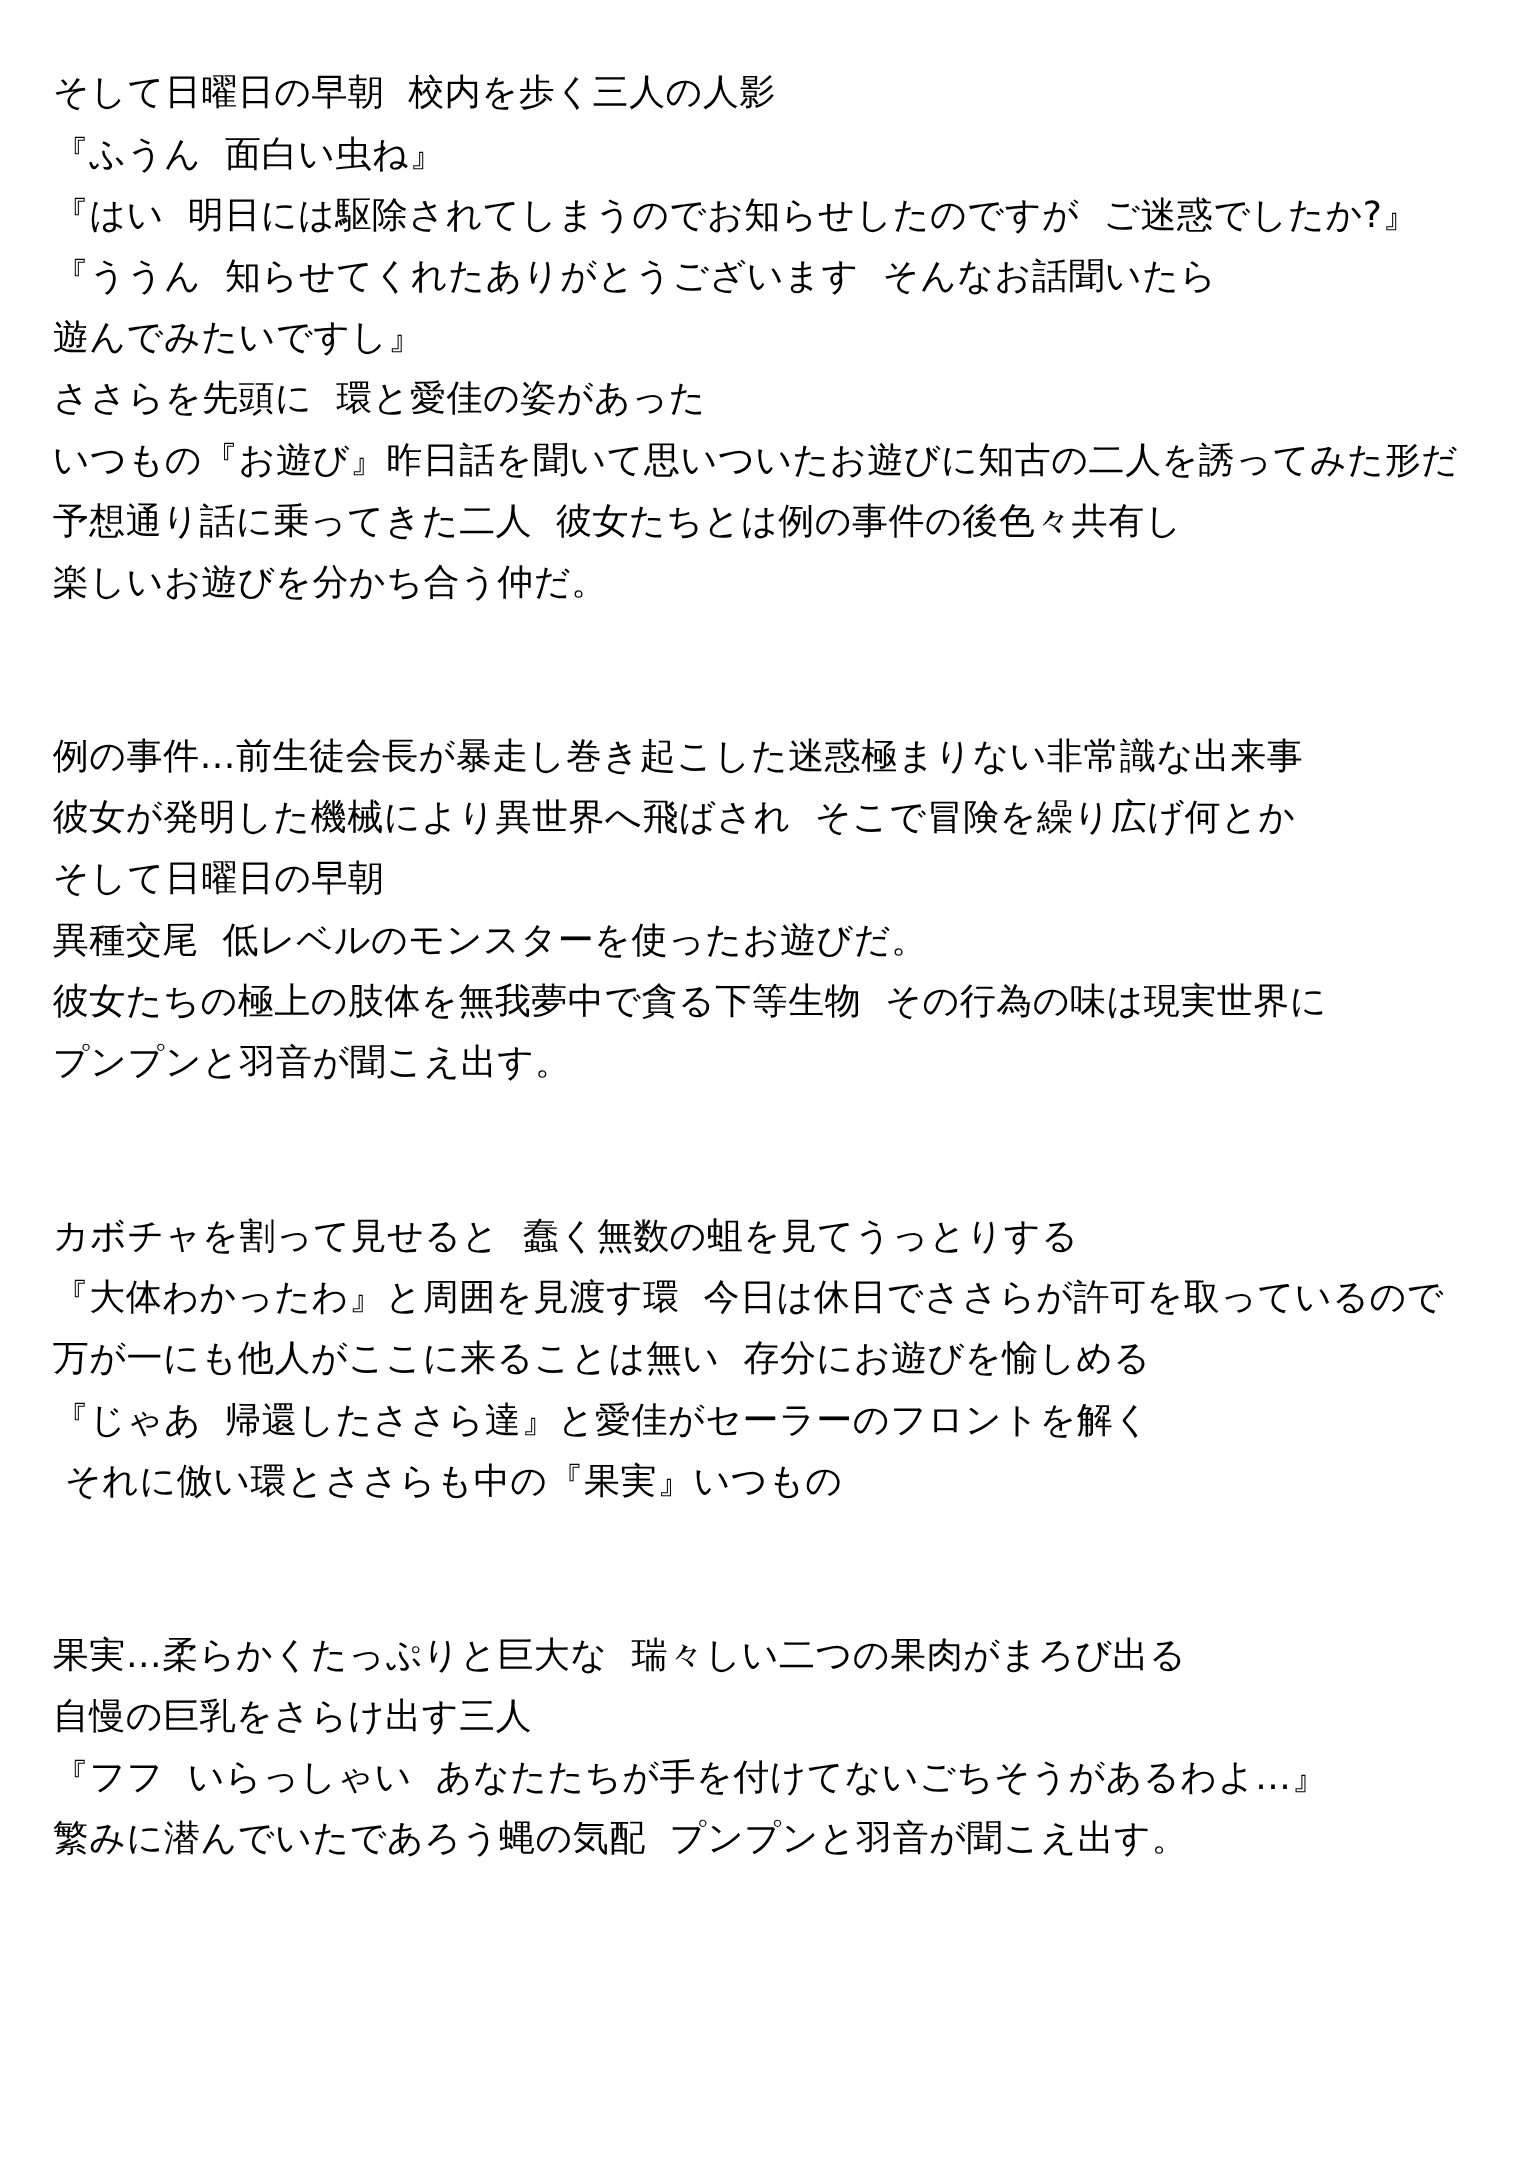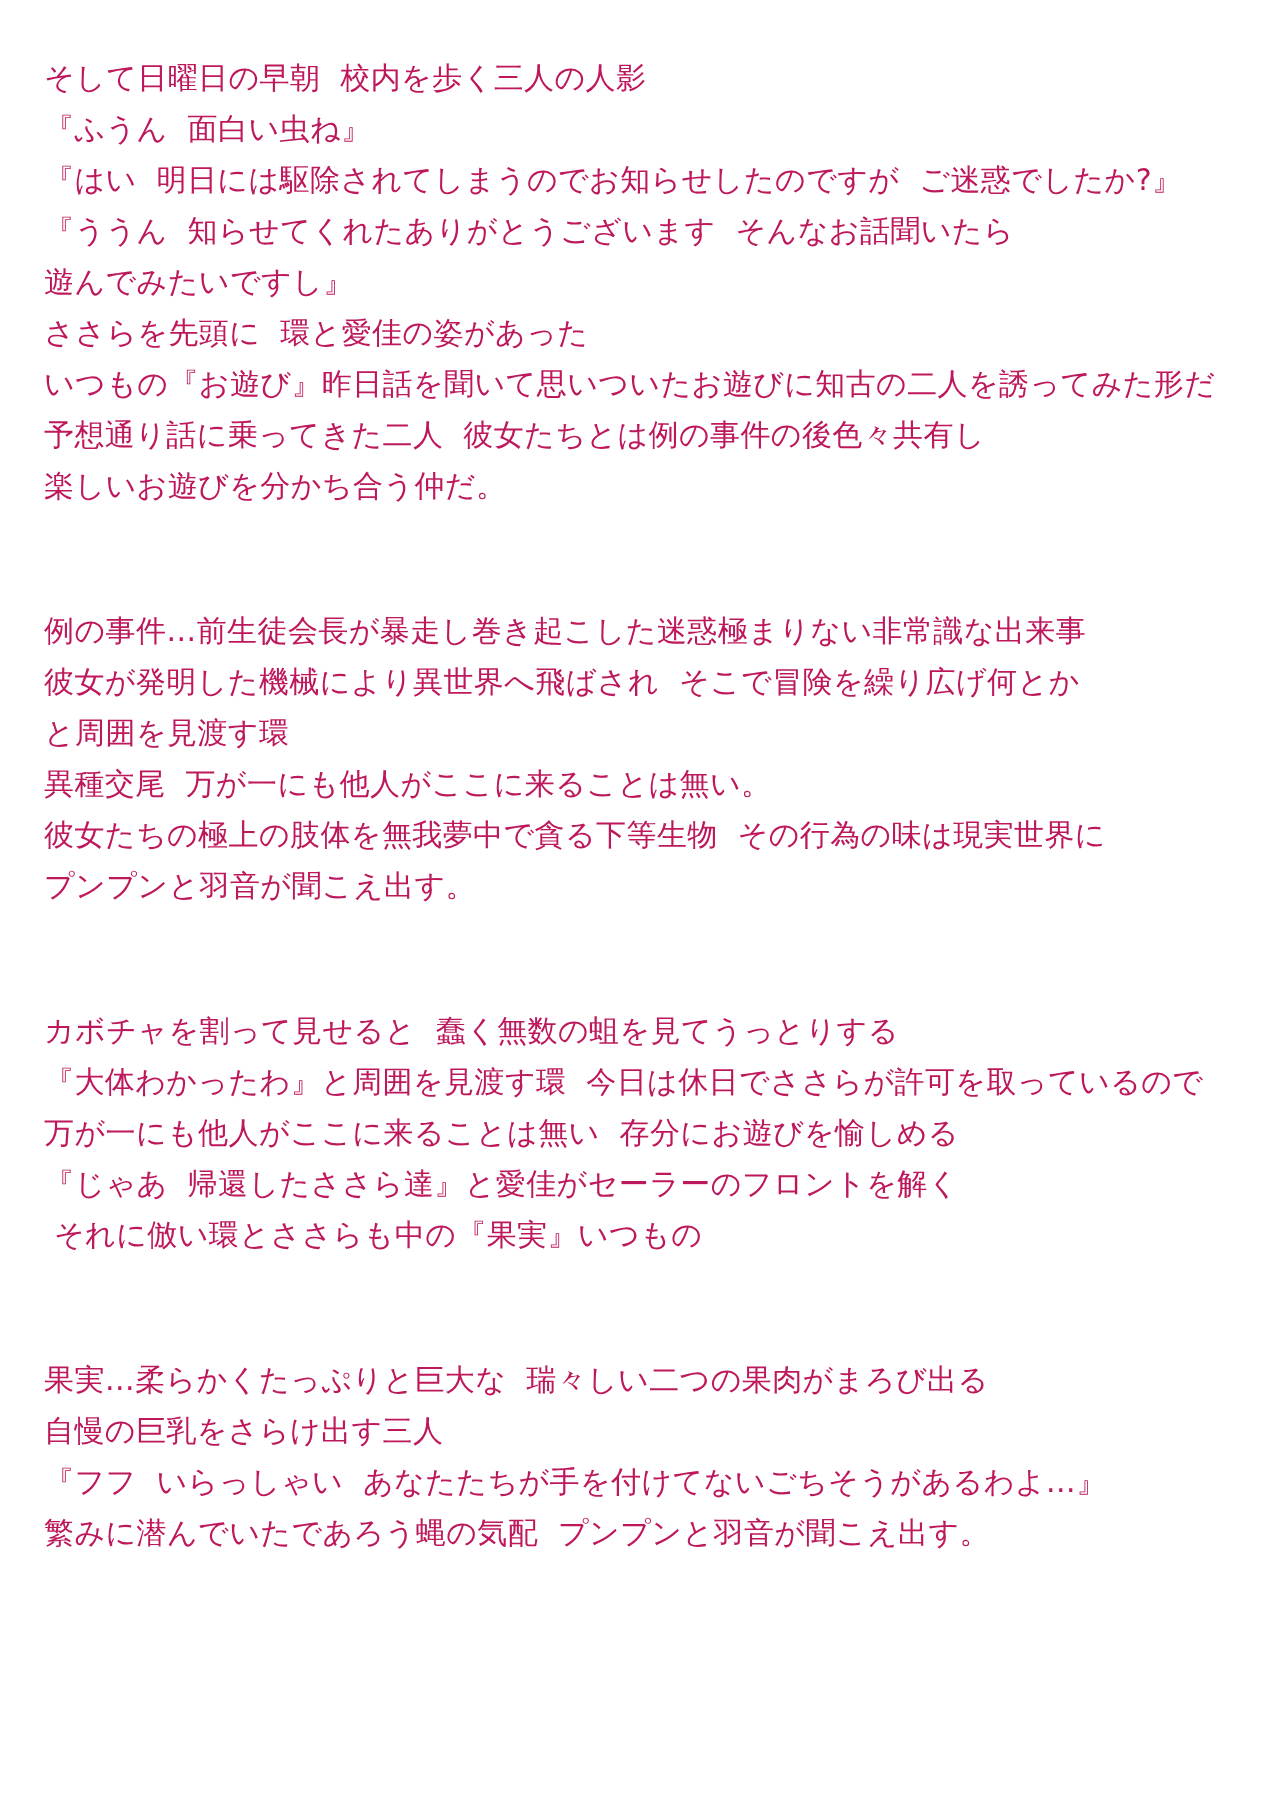--- a/index.html
+++ b/index.html
@@ -26,21 +26,21 @@
     margin: 0 0 0 0;
   }
   .block + .block {
     margin-top: 94px;
   }
   .line {
     font-size: 30px;
     line-height: 51px;
     letter-spacing: 0.4px;
     white-space: pre;
-    color: #be185d;
+    color: #000000;
     font-weight: 500;
   }
   .line.indent {
     padding-left: 10px;
   }
 </style>
 </head>
 <body>
 
 <div class="page">
@@ -53,22 +53,22 @@
     <div class="line">遊んでみたいですし』</div>
     <div class="line">ささらを先頭に  環と愛佳の姿があった</div>
     <div class="line">いつもの『お遊び』昨日話を聞いて思いついたお遊びに知古の二人を誘ってみた形だ</div>
     <div class="line">予想通り話に乗ってきた二人  彼女たちとは例の事件の後色々共有し</div>
     <div class="line">楽しいお遊びを分かち合う仲だ。</div>
   </div>
 
   <div class="block">
     <div class="line">例の事件…前生徒会長が暴走し巻き起こした迷惑極まりない非常識な出来事</div>
     <div class="line">彼女が発明した機械により異世界へ飛ばされ  そこで冒険を繰り広げ何とか</div>
-    <div class="line">と周囲を見渡す環</div>
-    <div class="line">異種交尾  万が一にも他人がここに来ることは無い。</div>
+    <div class="line">そして日曜日の早朝</div>
+    <div class="line">異種交尾  低レベルのモンスターを使ったお遊びだ。</div>
     <div class="line">彼女たちの極上の肢体を無我夢中で貪る下等生物  その行為の味は現実世界に</div>
     <div class="line">プンプンと羽音が聞こえ出す。</div>
   </div>
 
   <div class="block">
     <div class="line">カボチャを割って見せると  蠢く無数の蛆を見てうっとりする</div>
     <div class="line">『大体わかったわ』と周囲を見渡す環  今日は休日でささらが許可を取っているので</div>
     <div class="line">万が一にも他人がここに来ることは無い  存分にお遊びを愉しめる</div>
     <div class="line">『じゃあ  帰還したささら達』と愛佳がセーラーのフロントを解く</div>
     <div class="line indent">それに倣い環とささらも中の『果実』いつもの</div>

